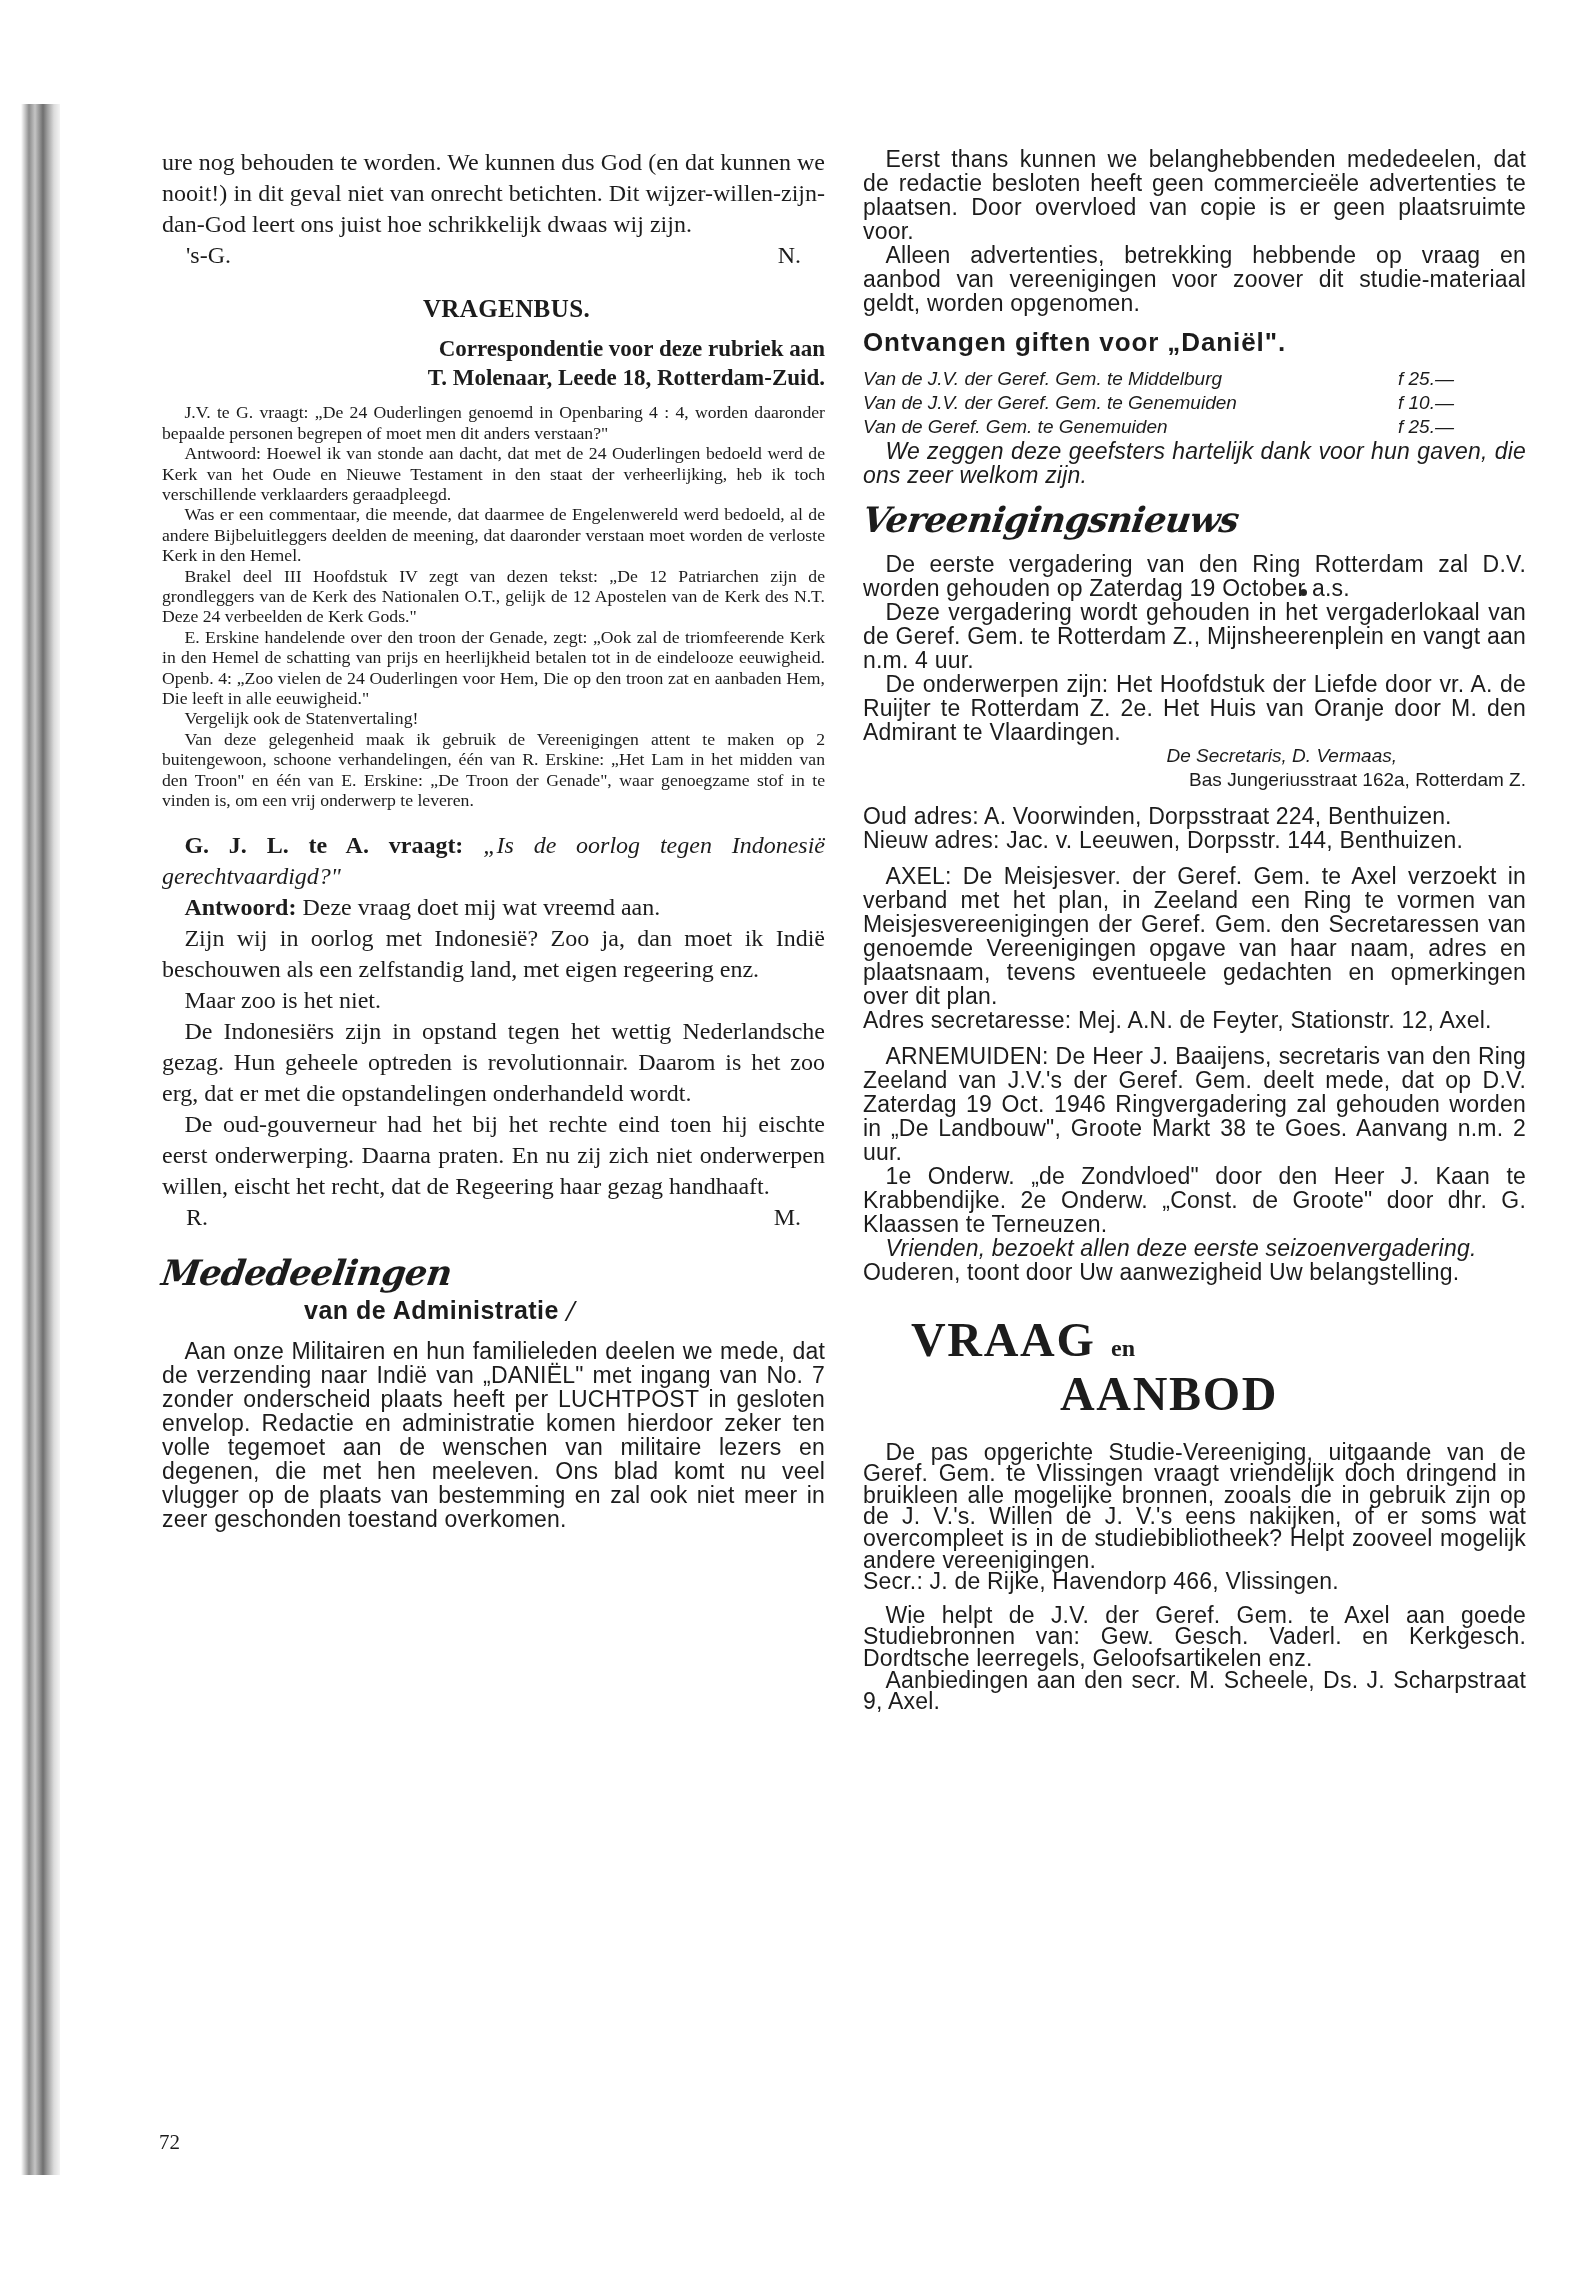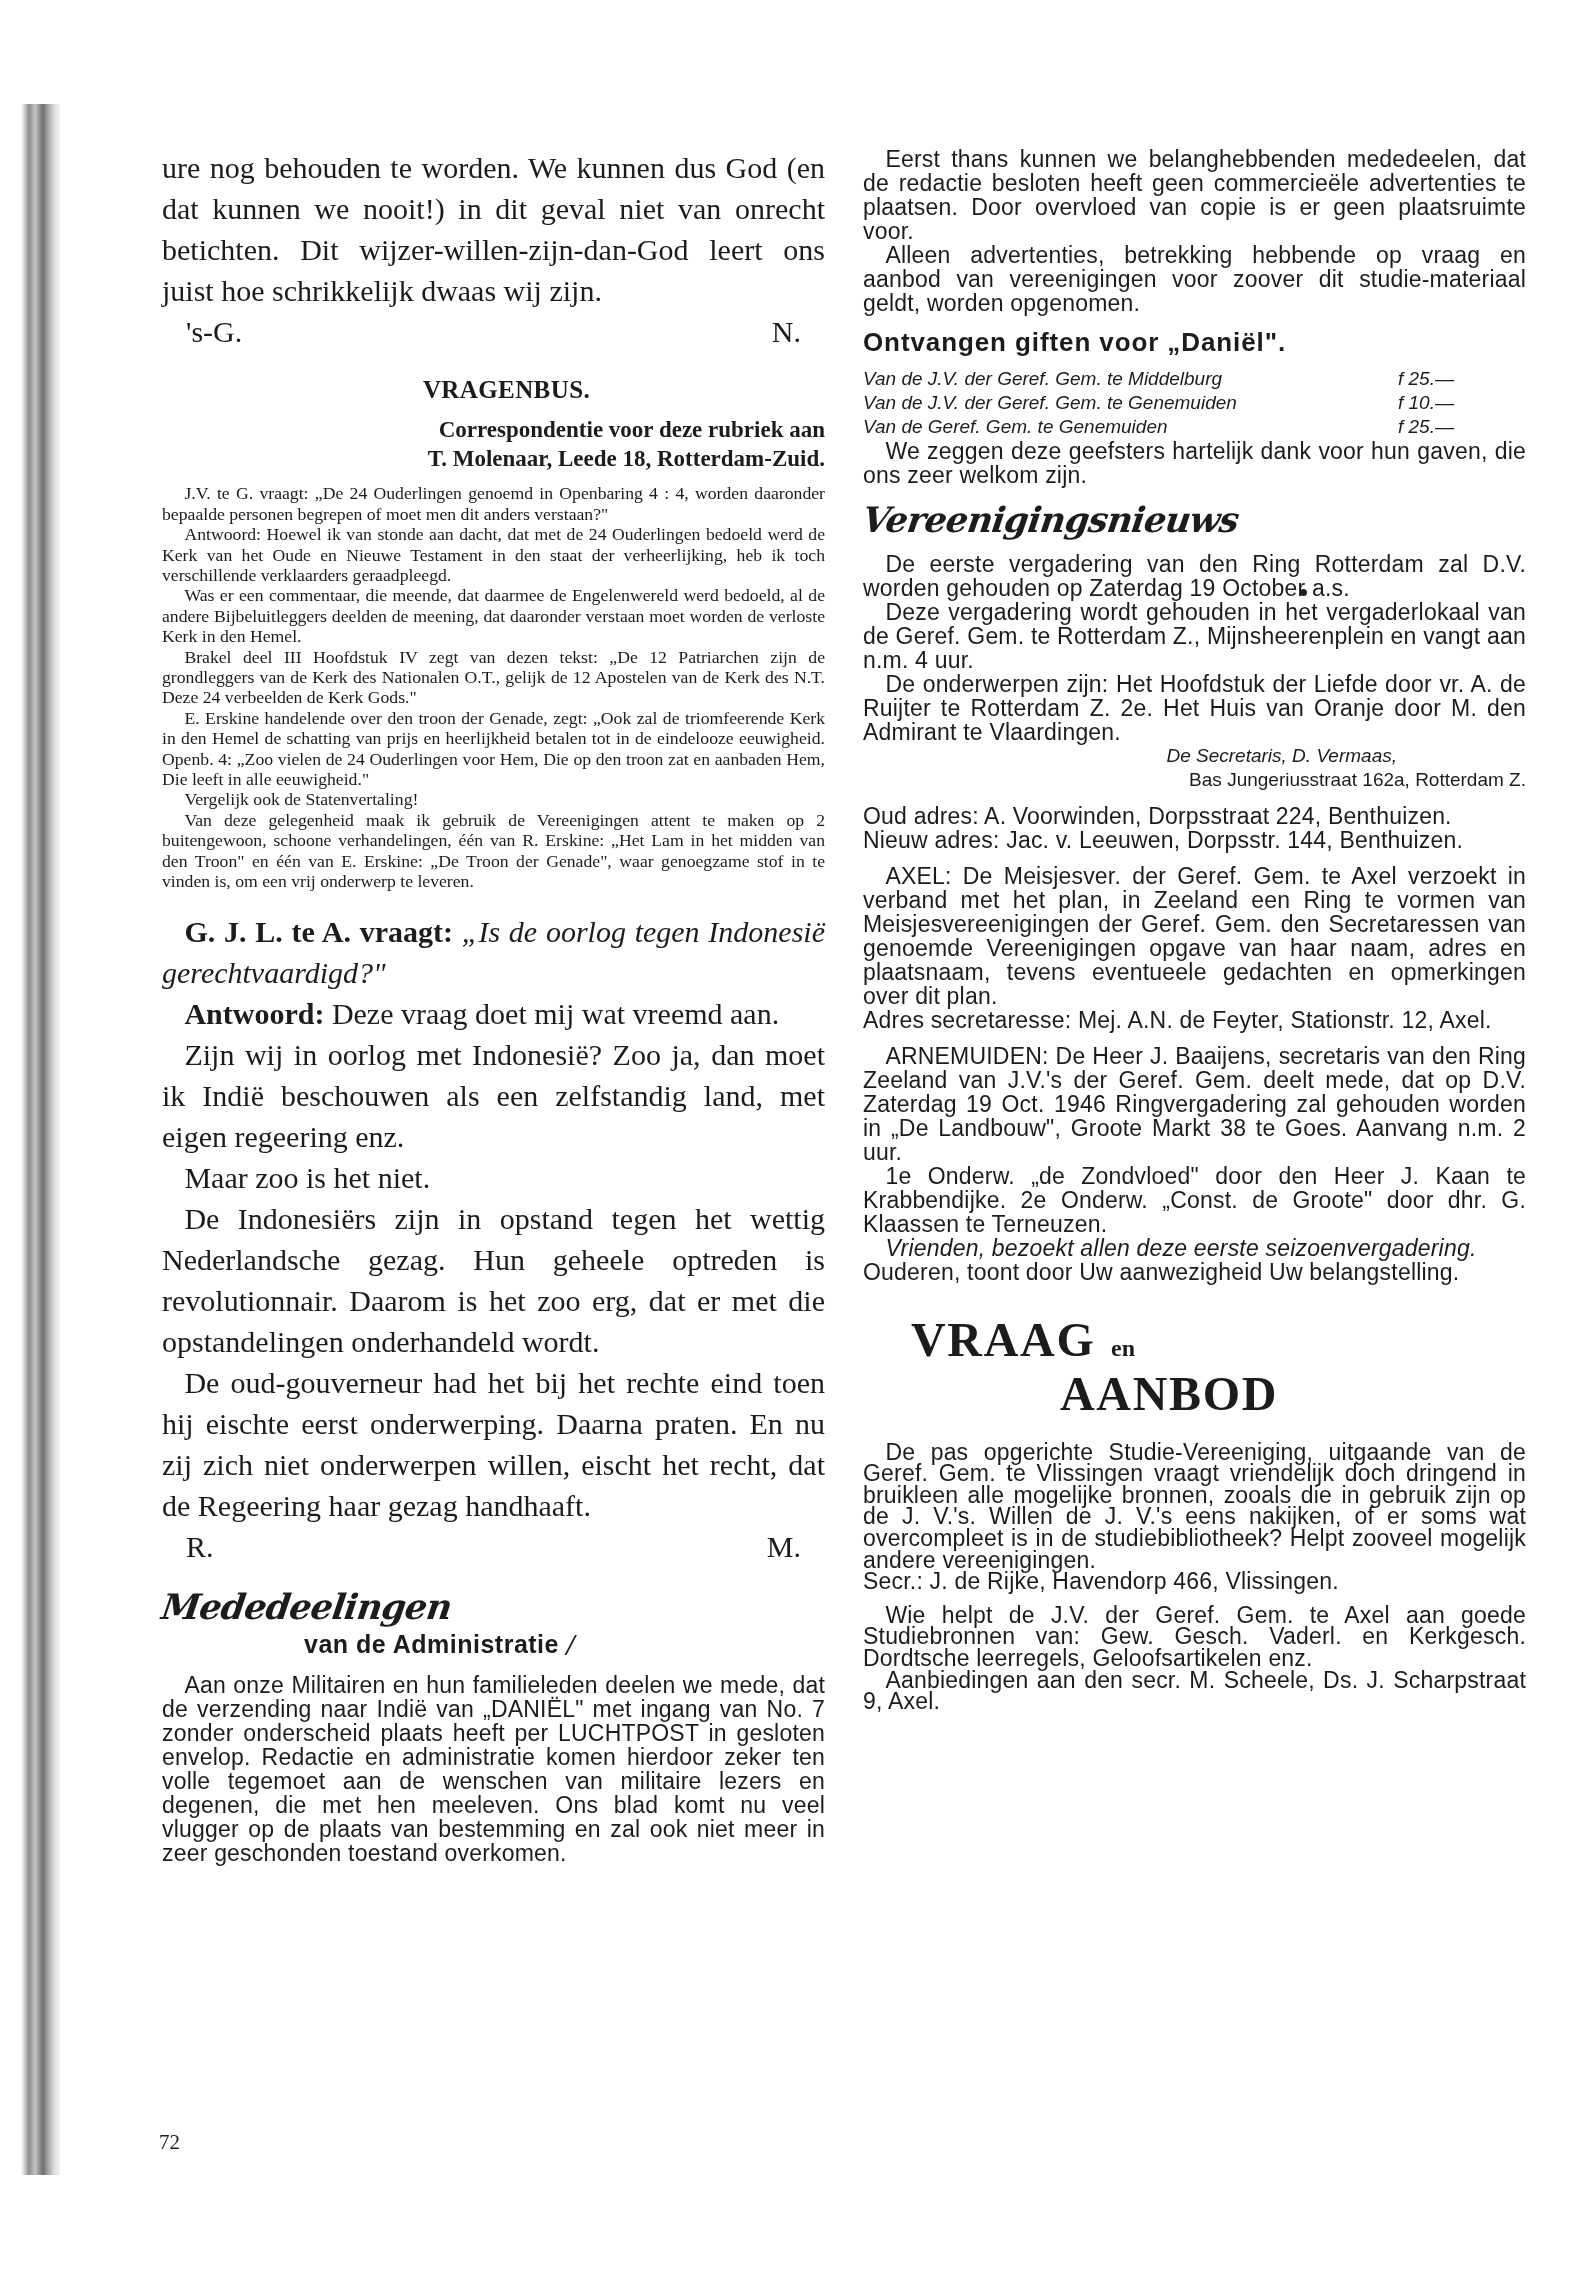--- a/index.html
+++ b/index.html
@@ -9,21 +9,21 @@
     background: linear-gradient(to right, #ffffff 0px, #ffffff 21px, #b9b9b9 26px, #8d8d8d 29px, #c4c4c4 35px, #6f6f6f 43px, #9a9a9a 47px, #dcdcdc 54px, #f4f4f4 60px);
   }
   .col { position: absolute; top: 147px; }
   .col-left { left: 162px; width: 663px; }
   .col-right { left: 863px; width: 663px; }
 
   .serif { font-family: "Liberation Serif", "DejaVu Serif", serif; }
   .cond { font-family: "Liberation Sans", "DejaVu Sans", sans-serif; }
 
   p { margin: 0; text-align: justify; }
-  .big { font-size: 30px; line-height: 41px; }
+  .big { font-size: 24px; line-height: 31px; }
   .small { font-size: 17.7px; line-height: 20.4px; }
   .med { font-size: 23px; line-height: 24px; letter-spacing: 0.2px; }
   .ind { text-indent: 22.4px; }
   .sig { display: flex; justify-content: space-between; padding: 0 24px 0 24px; }
 
   .h-vragenbus { text-align: center; font-size: 25px; font-weight: bold; letter-spacing: 0.4px; margin: 24px 0 12px 0; padding-left: 26px; }
   .h-corr { text-align: right; font-size: 23px; line-height: 28.5px; font-weight: bold; margin-bottom: 10.4px; }
   .question-bold { font-weight: bold; }
 
   .script-title {
@@ -106,21 +106,21 @@
     </div>
     <div class="gift-row cond">
       <span class="g-name">Van de J.V. der Geref. Gem. te Genemuiden</span>
       <span class="g-amt">f 10.—</span>
     </div>
     <div class="gift-row cond">
       <span class="g-name">Van de Geref. Gem. te Genemuiden</span>
       <span class="g-amt">f 25.—</span>
     </div>
   </div>
-  <p class="cond med ind" style="">We zeggen deze geefsters hartelijk dank voor hun gaven, die ons zeer welkom zijn.</p>
+  <p class="cond med ind" style="font-style:italic">We zeggen deze geefsters hartelijk dank voor hun gaven, die ons zeer welkom zijn.</p>
 
   <div class="gap-s"></div>
   <div><span class="script-title">Vereenigingsnieuws</span></div>
   <div class="gap-s"></div>
   <p class="cond med ind">De eerste vergadering van den Ring Rotterdam zal D.V. worden gehouden op Zaterdag 19 October a.s.</p>
   <p class="cond med ind">Deze vergadering wordt gehouden in het vergaderlokaal van de Geref. Gem. te Rotterdam Z., Mijnsheerenplein en vangt aan n.m. 4 uur.</p>
   <p class="cond med ind">De onderwerpen zijn: Het Hoofdstuk der Liefde door vr. A. de Ruijter te Rotterdam Z. 2e. Het Huis van Oranje door M. den Admirant te Vlaardingen.</p>
   <div class="sec-sign cond">
     <div class="s1">De Secretaris, D. Vermaas,</div>
     <div>Bas Jungeriusstraat 162a, Rotterdam Z.</div>

